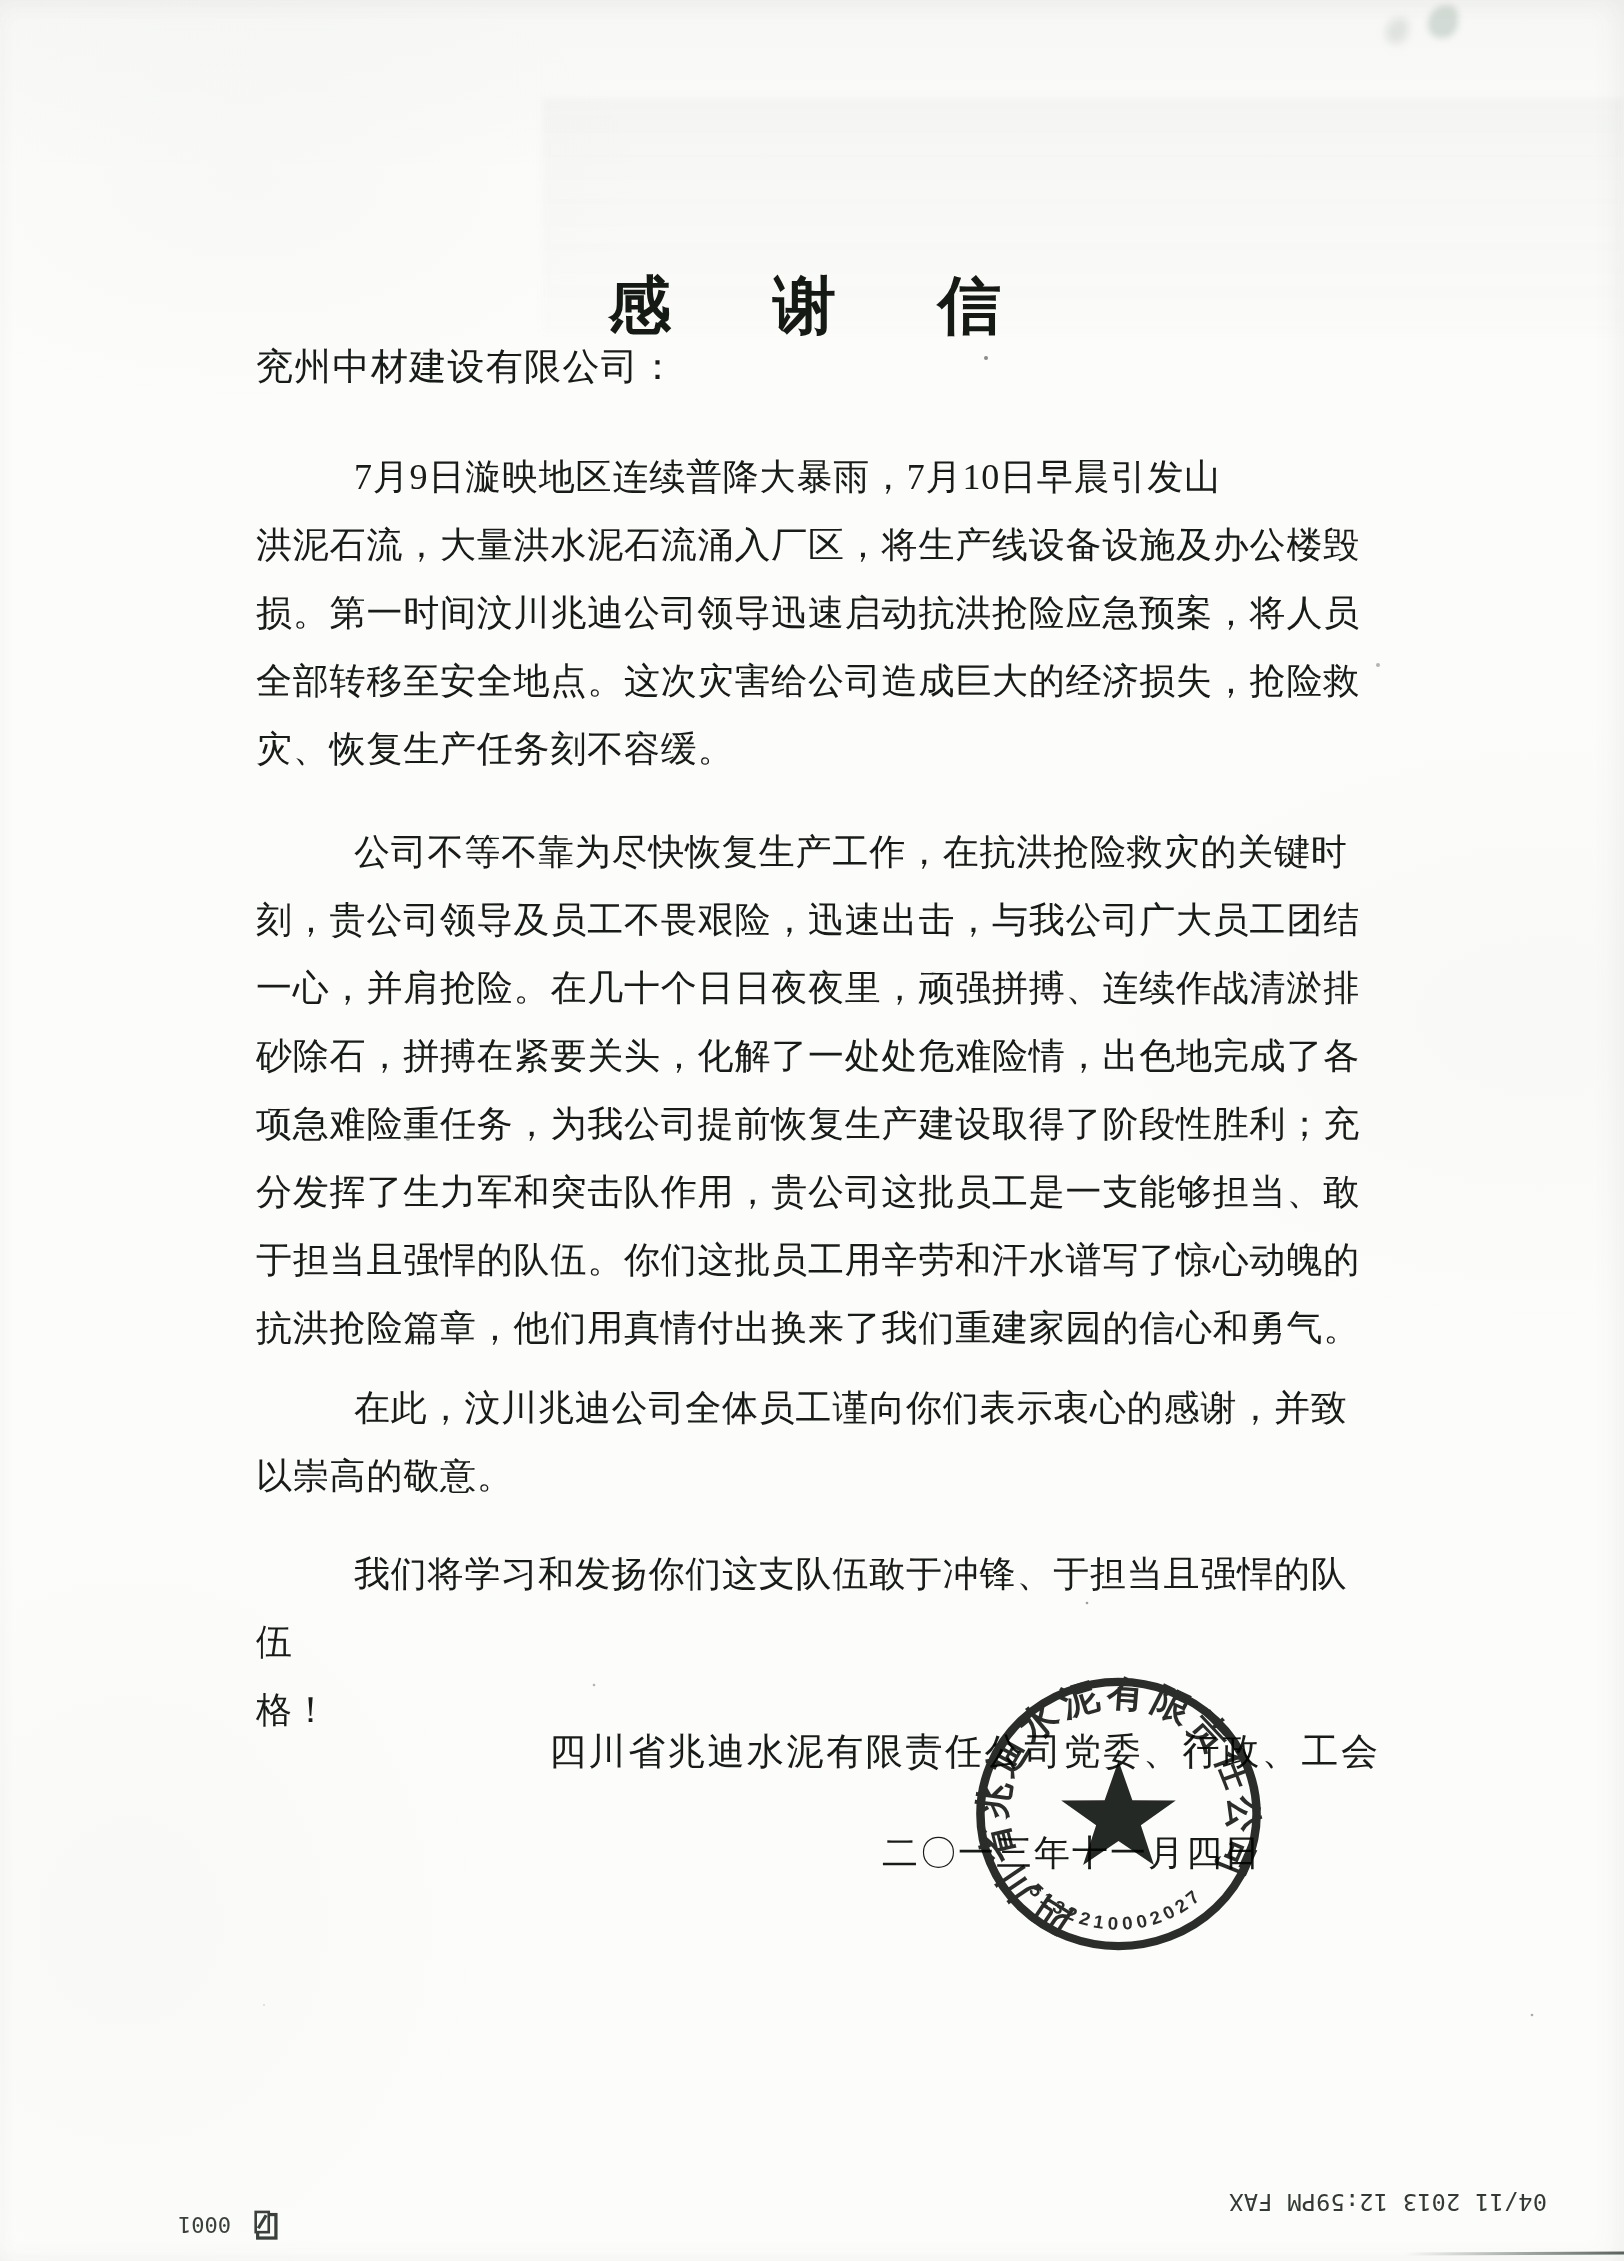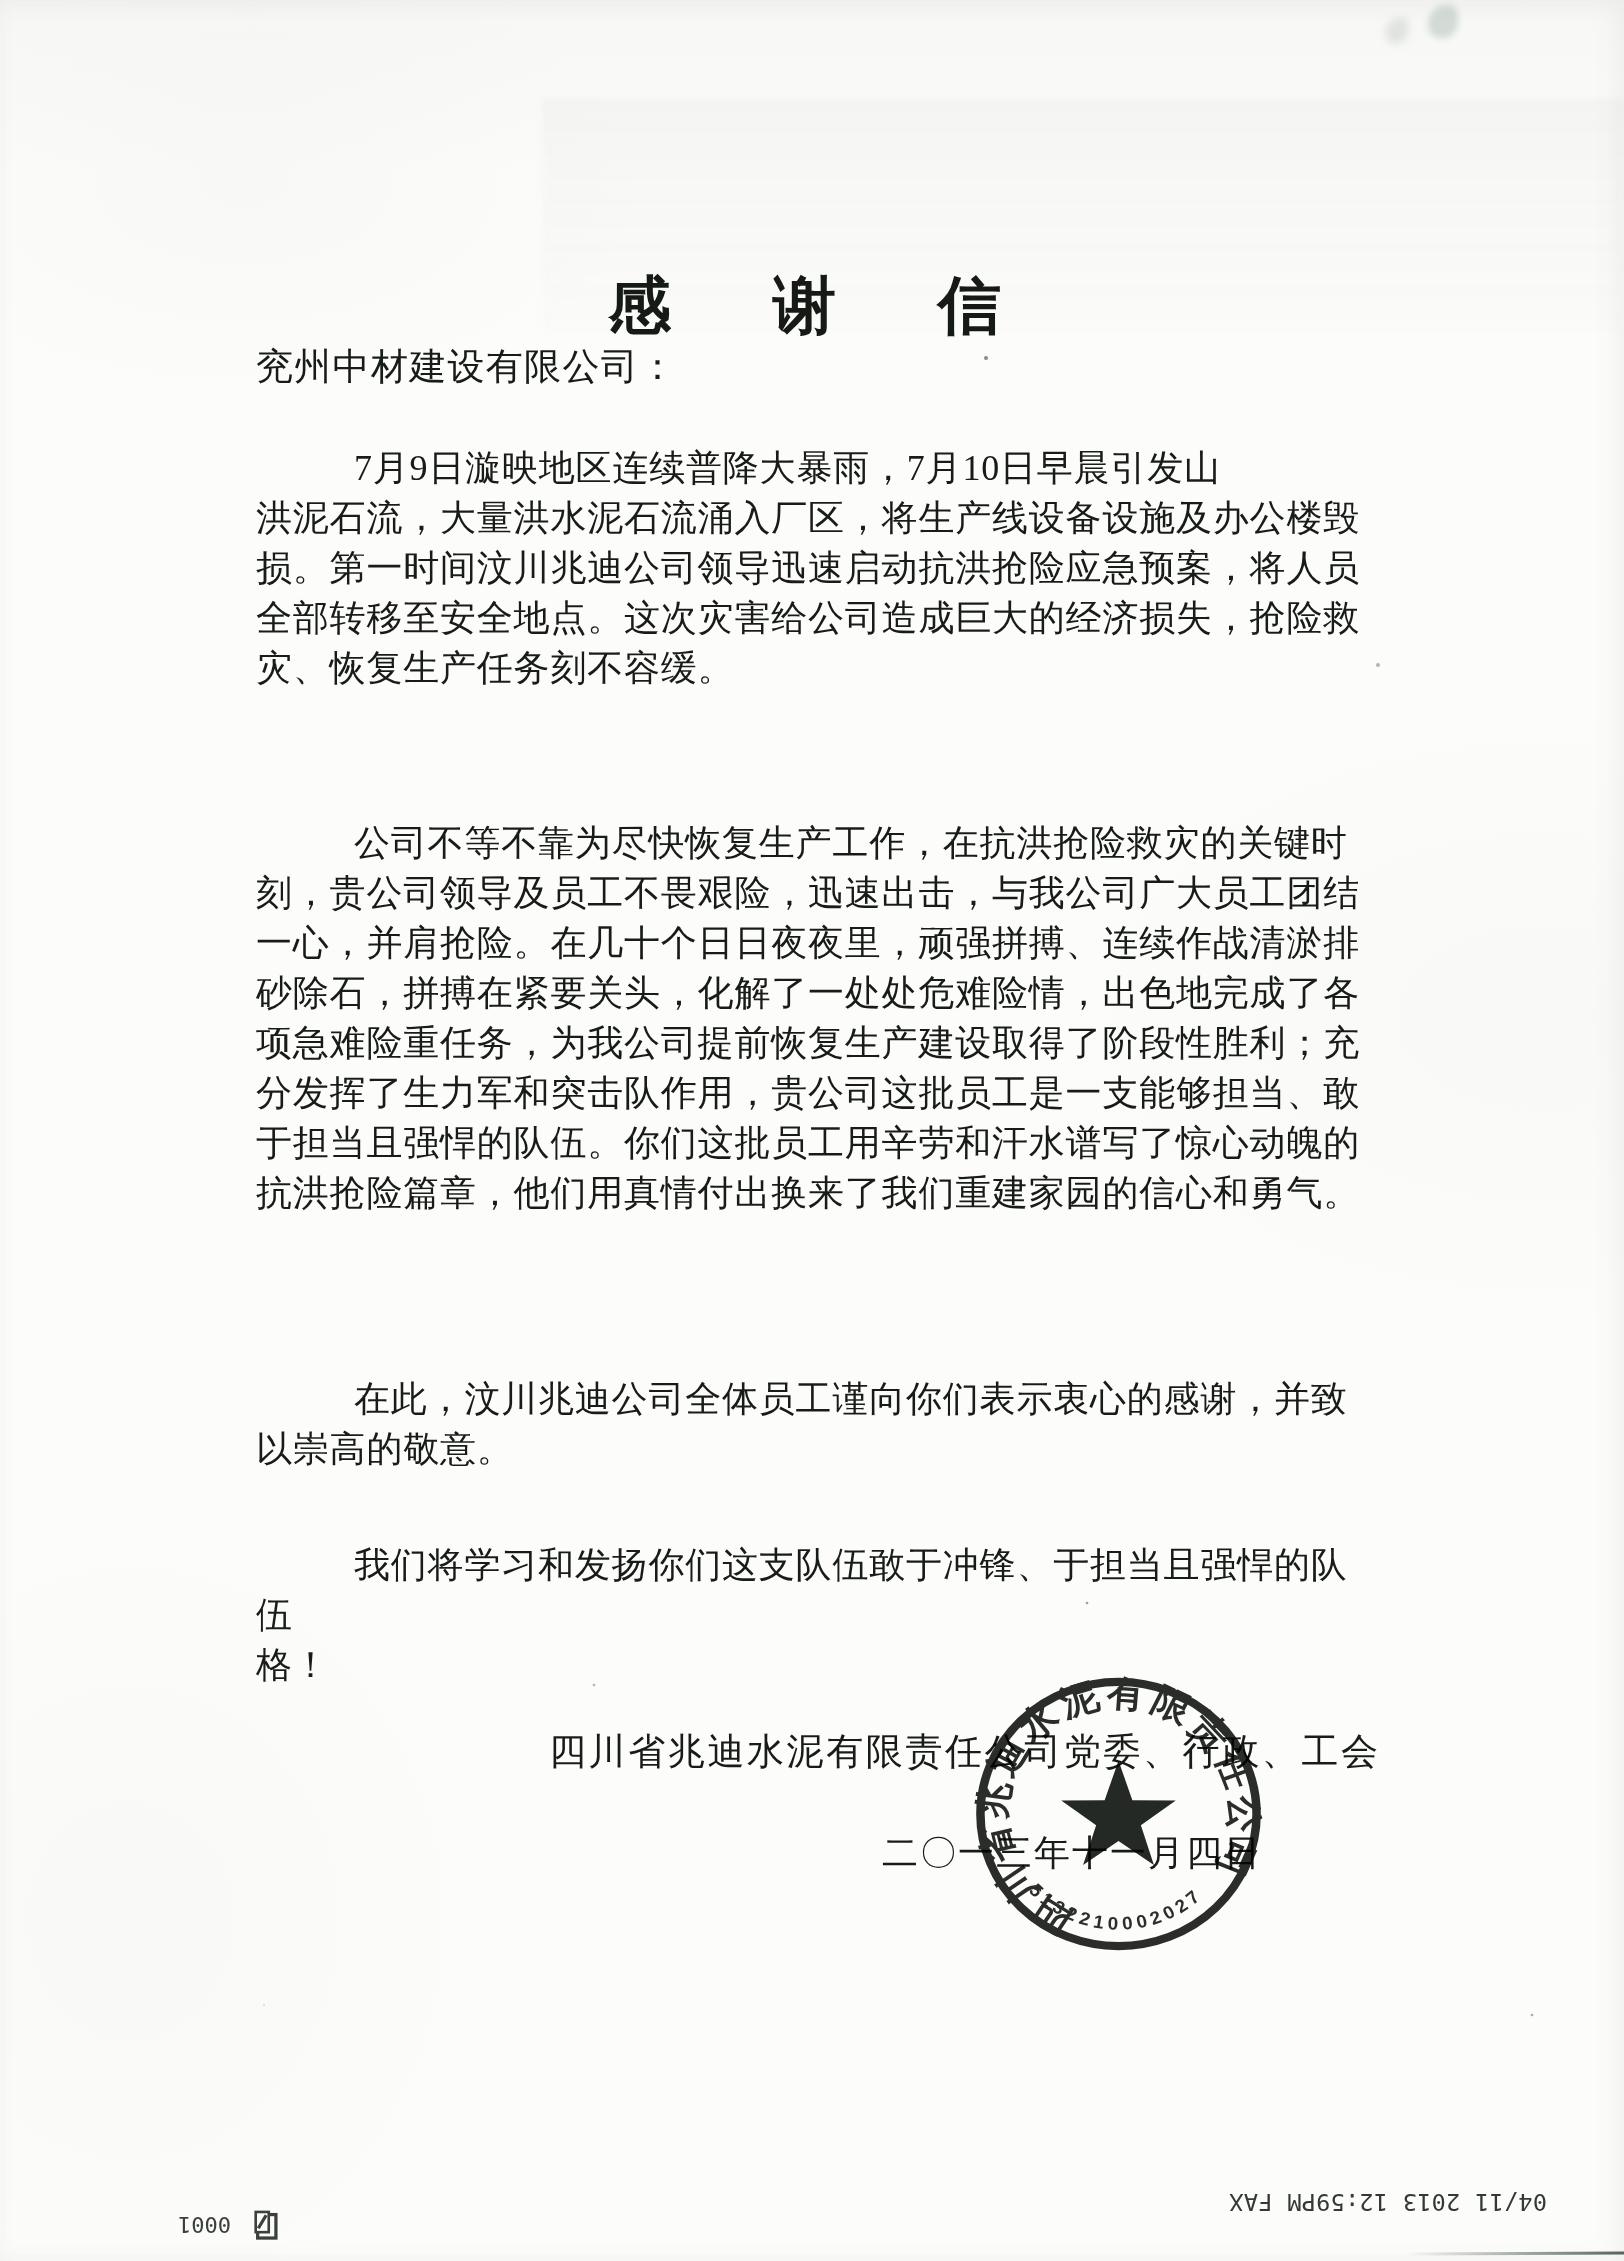--- a/index.html
+++ b/index.html
@@ -29,21 +29,21 @@
     font-size:63px;font-weight:bold;line-height:59px;
     letter-spacing:102px;white-space:nowrap;color:#14181465;
     color:#151a15;
   }
   .salutation{
     position:absolute;left:256px;top:344px;
     font-size:37px;line-height:46px;letter-spacing:1.3px;white-space:nowrap;
   }
   .para{
     position:absolute;left:256px;width:1128px;
-    font-size:36px;line-height:50px;letter-spacing:0.8px;
+    font-size:36px;line-height:68px;letter-spacing:0.8px;
     text-indent:98px;white-space:pre-line;
   }
   #para-1{top:443px;}
   #para-2{top:818px;}
   #para-3{top:1374px;}
   #para-4{top:1540px;}
   .signature{
     position:absolute;left:549px;top:1727px;
     font-size:37px;letter-spacing:2.6px;white-space:nowrap;
   }

